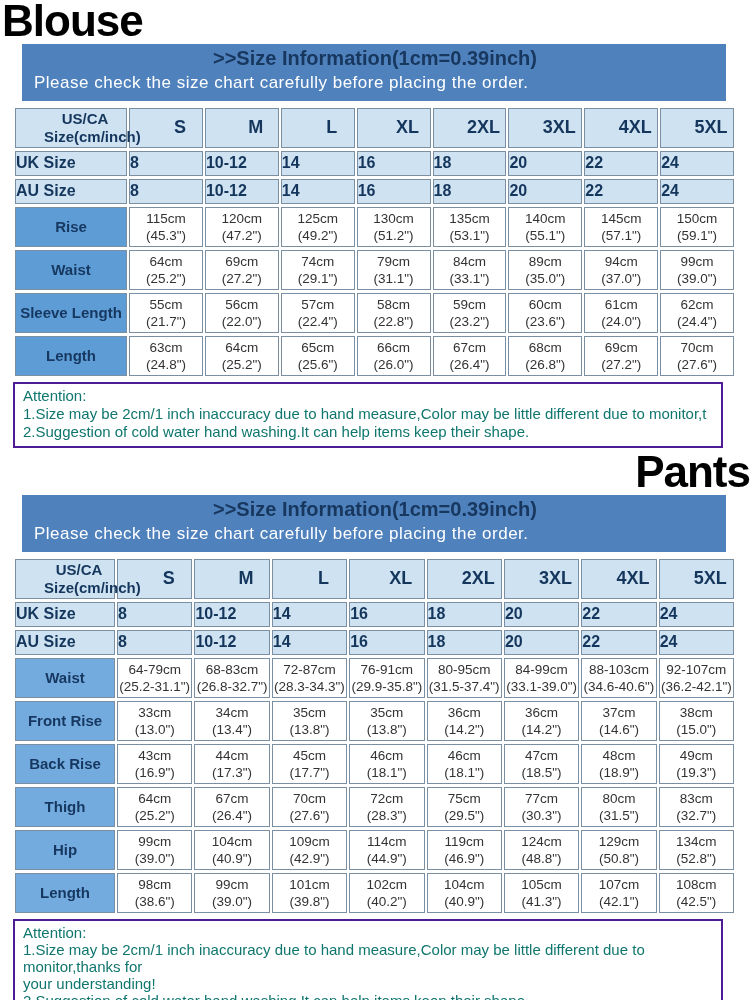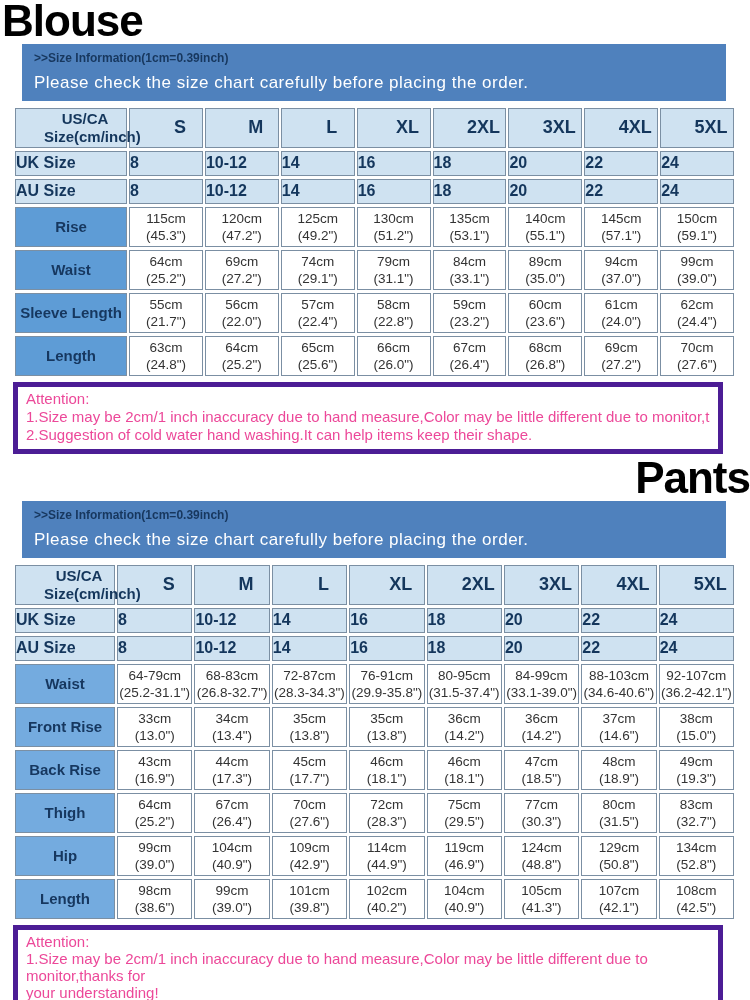--- a/index.html
+++ b/index.html
@@ -20,21 +20,21 @@
   .sec-title{
     font-size:44px;font-weight:bold;color:var(--title-text);
     line-height:0.95;margin:0 0 2px 2px;letter-spacing:-1px;
   }
   .pants .sec-title{margin-top:3px;font-size:44px;text-align:right;}
   .band{
     background:var(--band-blue);
     margin:0 24px 4px 22px;
     padding:6px 10px 9px 12px;
   }
-  .band-l1{color:var(--band-heading-text);font-weight:bold;font-size:12px;line-height:17px;}
+  .band-l1{color:var(--band-heading-text);font-weight:bold;font-size:20px;line-height:17px;text-align:center;}
   .band-l2{color:var(--band-notice-text);font-weight:normal;font-size:17px;line-height:18px;margin-top:7px;letter-spacing:0.5px;}
   table.size-table{
     width:723px;margin-left:13px;
     border-collapse:separate;border-spacing:2px 3px;
     table-layout:fixed;
   }
   table.size-table col.c0{width:112px;}
   .pants table.size-table col.c0{width:100px;}
   table.size-table th,table.size-table td{border:1px solid var(--cell-border);padding:0;}
   tr.hdr th{
@@ -51,24 +51,24 @@
     font-weight:bold;font-size:15px;text-align:center;
   }
   .pants tr.meas th.rowlabel{background:var(--row-label-bg-pants);}
   tr.meas td{
     background:#ffffff;text-align:center;color:#333;
     font-size:13.5px;padding:3px 0;
   }
   tr.meas td .cm,tr.meas td .in{line-height:15px;}
   tr.meas td .in{margin-top:2px;}
   .attention{
-    border:5px solid #4c1d95;
+    border:2px solid #4c1d95;
     margin:3px 27px 0 13px;
     padding:3px 8px 5px 8px;
-    font-size:15px;line-height:18px;color:#ec4899;
+    font-size:15px;line-height:18px;color:#0f766e;
   }
   .pants .attention{line-height:17px;}
 </style>
 </head>
 <body>
 
 <div class="page">
 
   <section class="section blouse">
     <h1 class="sec-title">Blouse</h1>

